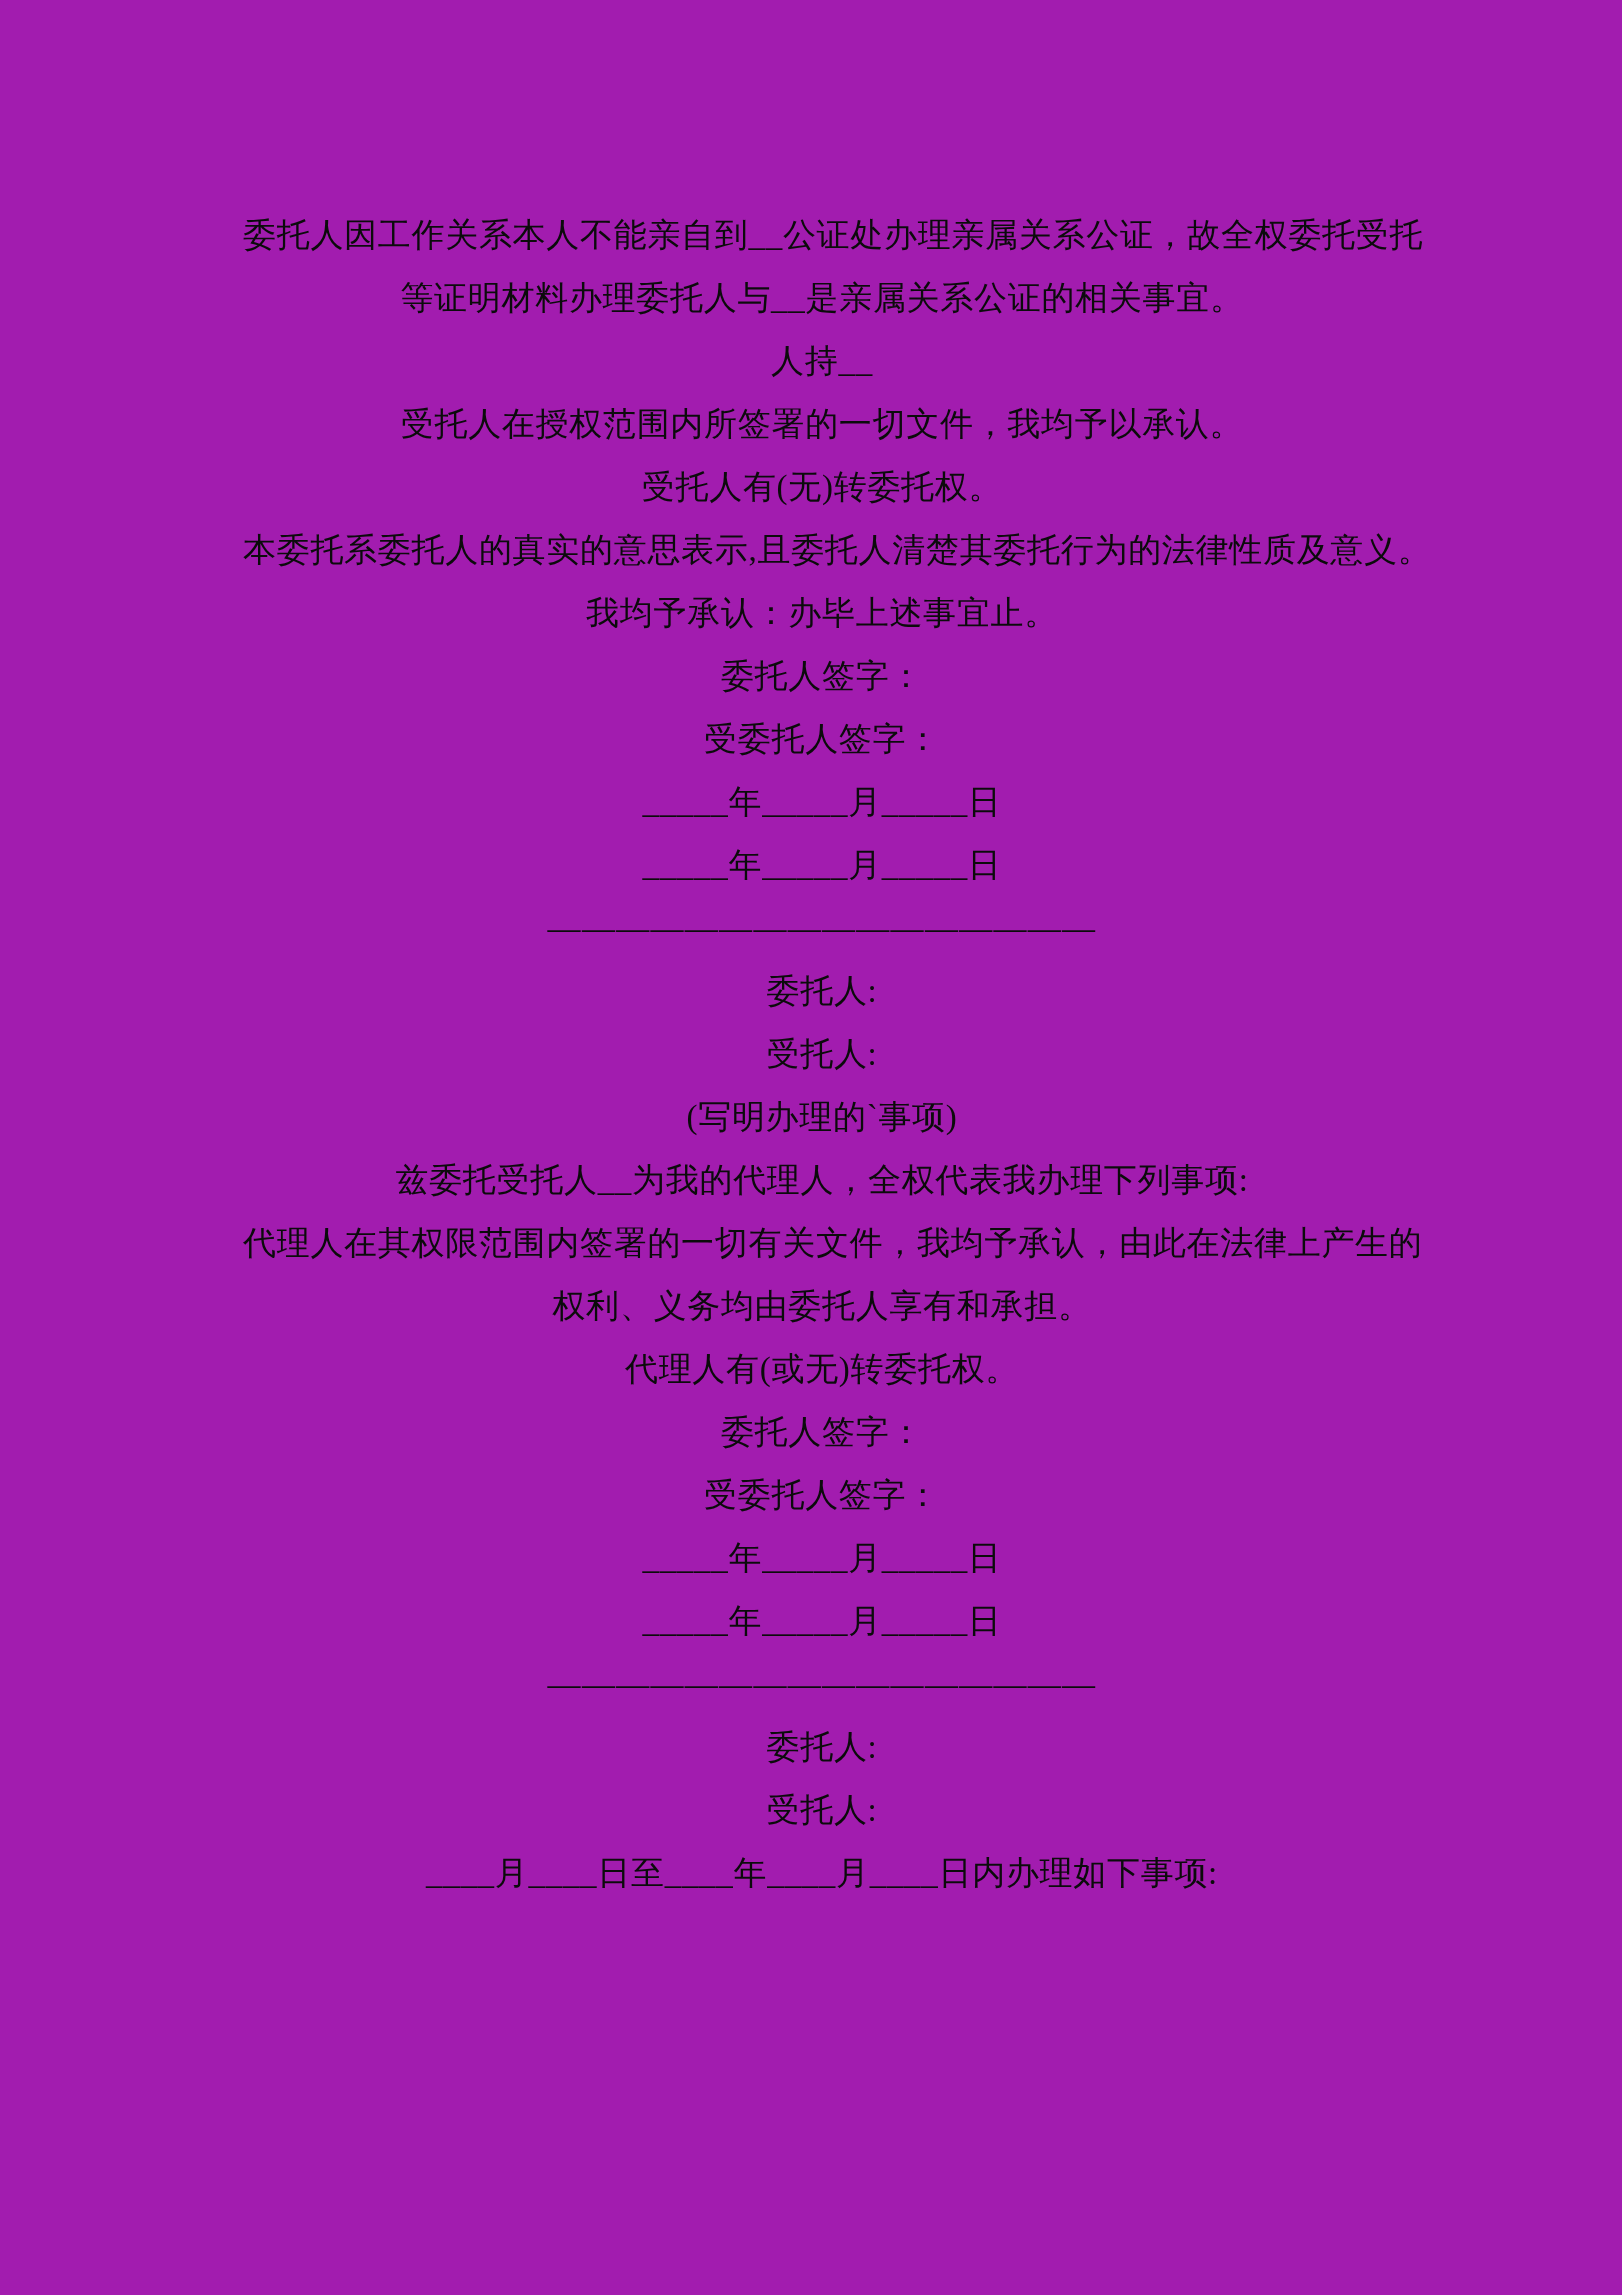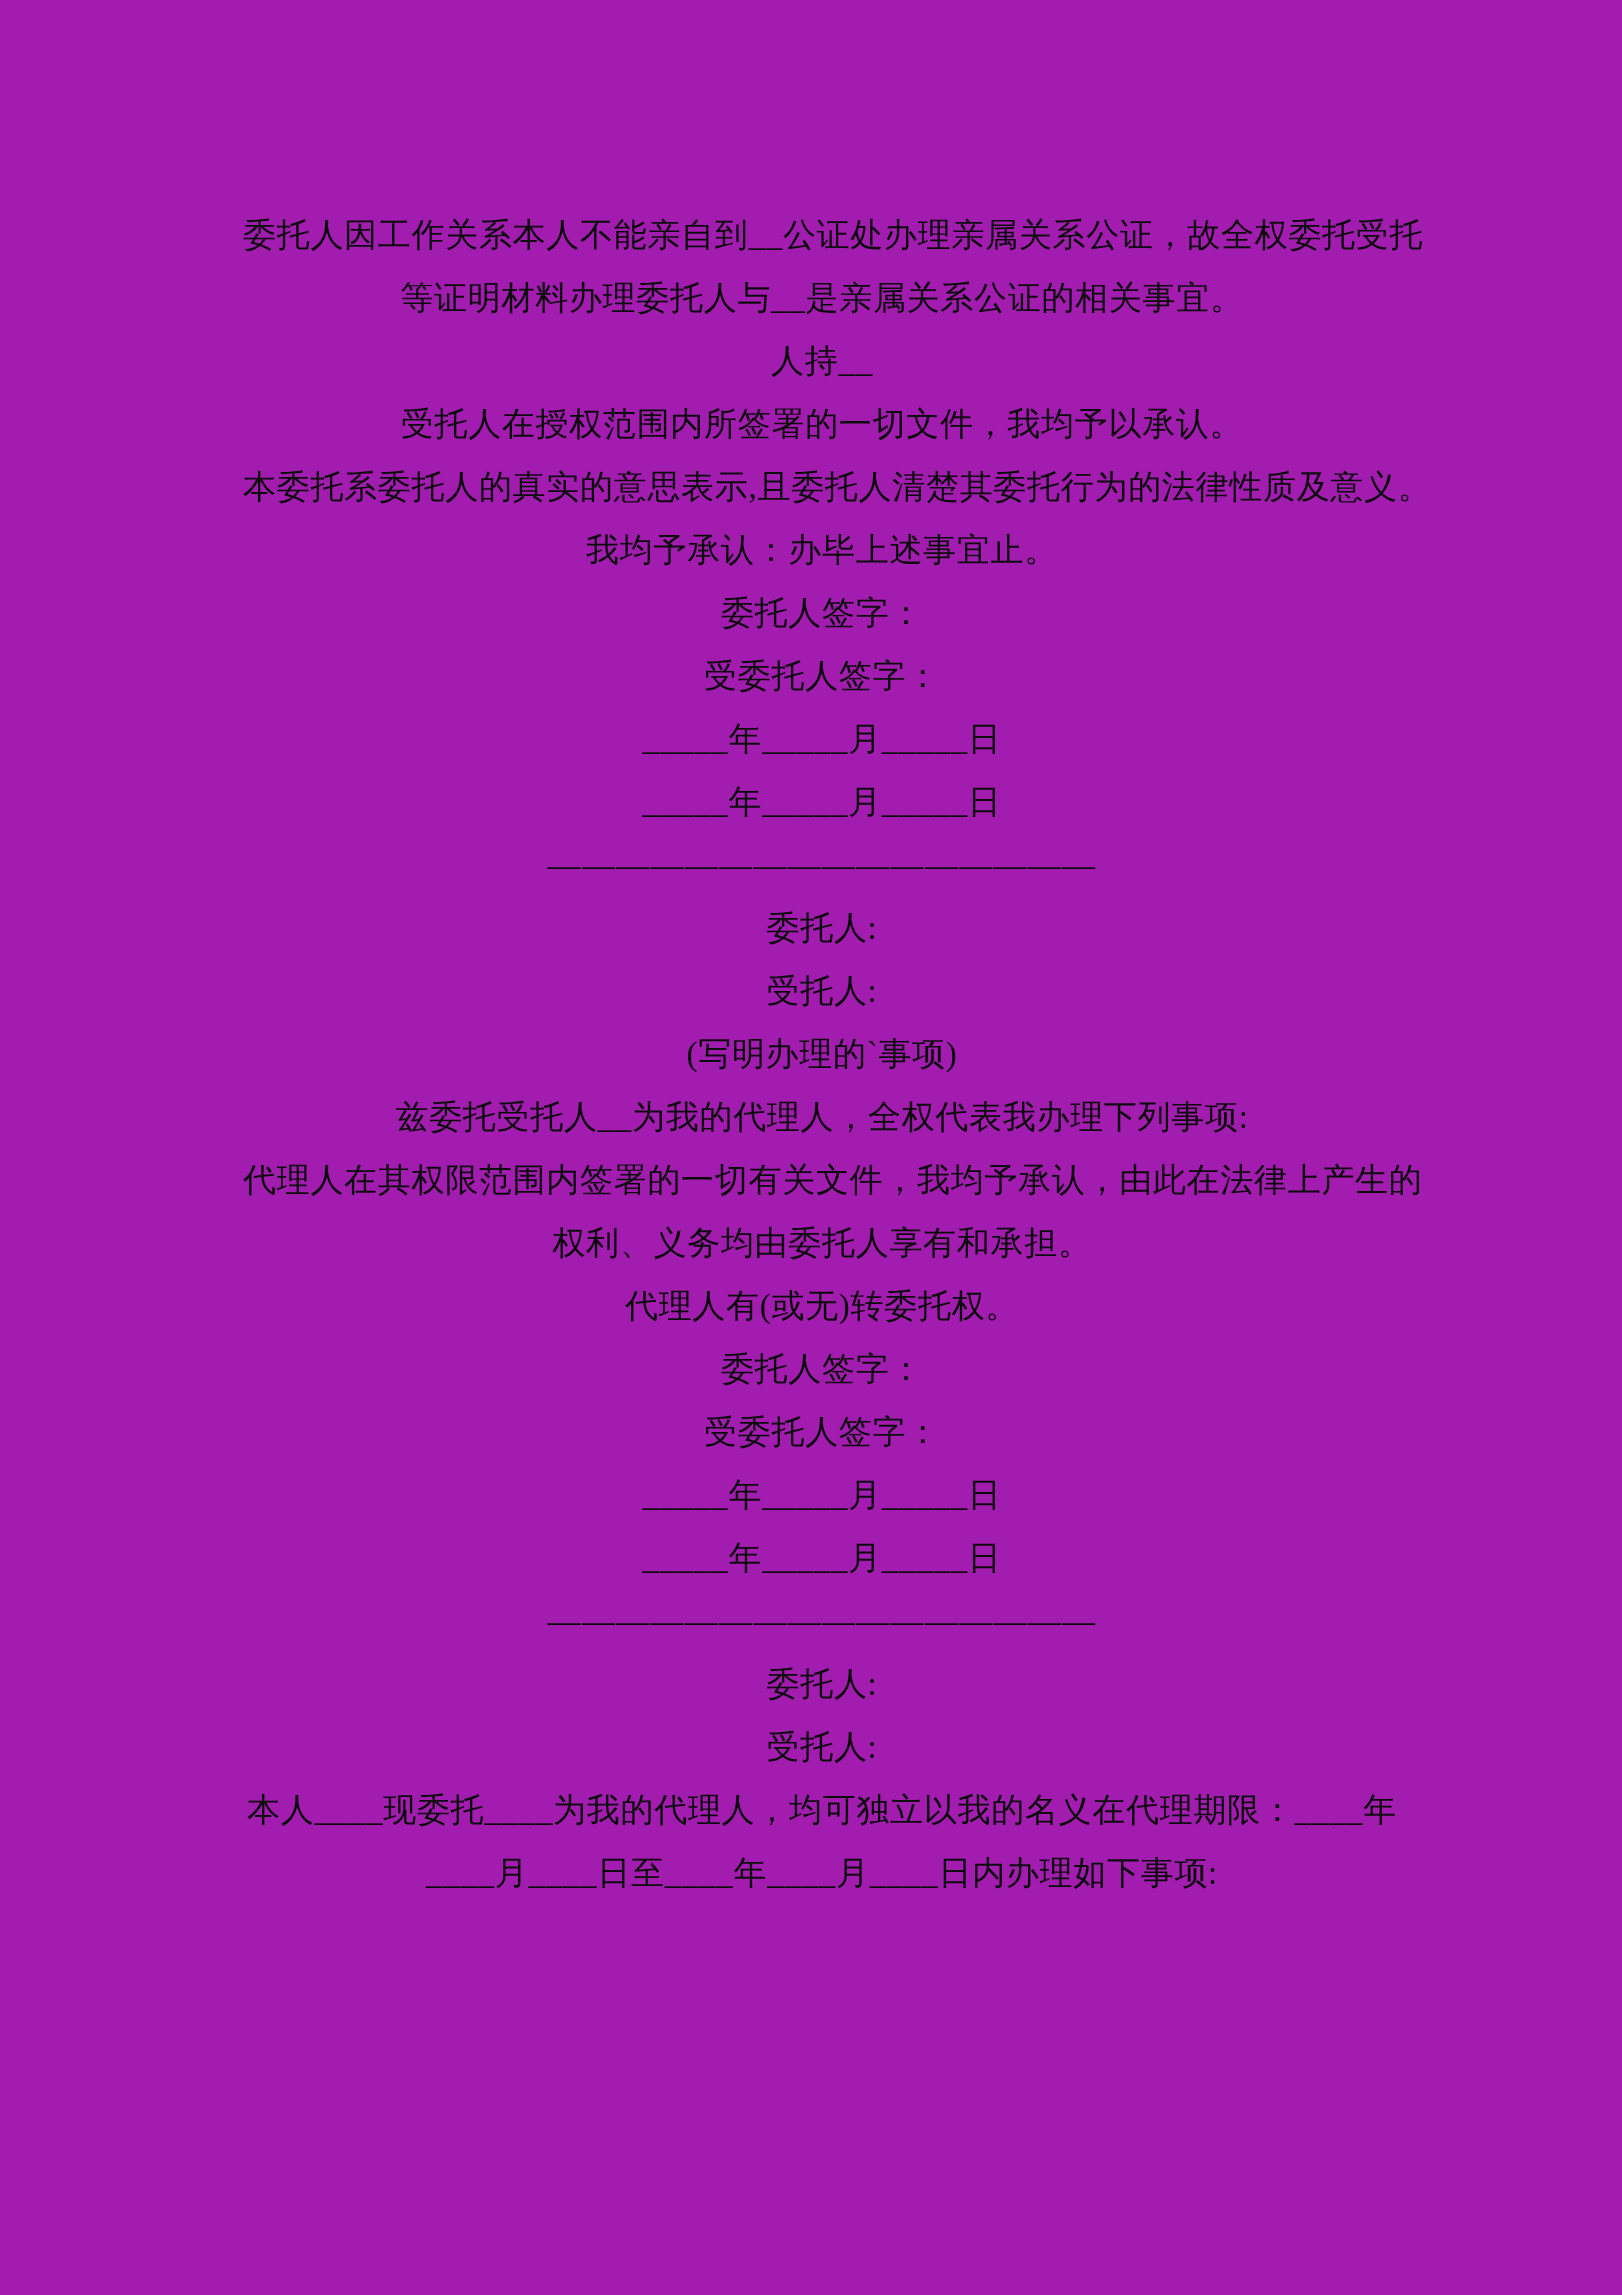--- a/index.html
+++ b/index.html
@@ -38,20 +38,21 @@
 </style>
 </head>
 <body>
 
 <div class="page">
   <div class="content">
     <div class="line">委托人因工作关系本人不能亲自到__公证处办理亲属关系公证，故全权委托受托</div>
     <div class="line">等证明材料办理委托人与__是亲属关系公证的相关事宜。</div>
     <div class="line">人持__</div>
     <div class="line">受托人在授权范围内所签署的一切文件，我均予以承认。</div>
+    <div class="line">受托人有(无)转委托权。</div>
     <div class="line">本委托系委托人的真实的意思表示,且委托人清楚其委托行为的法律性质及意义。</div>
     <div class="line">我均予承认：办毕上述事宜止。</div>
     <div class="line">委托人签字：</div>
     <div class="line">受委托人签字：</div>
     <div class="line">_____年_____月_____日</div>
     <div class="line">_____年_____月_____日</div>
     <div class="line separator">————————————————</div>
     <div class="line">委托人:</div>
     <div class="line">受托人:</div>
     <div class="line">(写明办理的`事项)</div>
@@ -59,17 +60,16 @@
     <div class="line">代理人在其权限范围内签署的一切有关文件，我均予承认，由此在法律上产生的</div>
     <div class="line">权利、义务均由委托人享有和承担。</div>
     <div class="line">代理人有(或无)转委托权。</div>
     <div class="line">委托人签字：</div>
     <div class="line">受委托人签字：</div>
     <div class="line">_____年_____月_____日</div>
     <div class="line">_____年_____月_____日</div>
     <div class="line separator">————————————————</div>
     <div class="line">委托人:</div>
     <div class="line">受托人:</div>
-    <div class="line">本人____现委托____为我的代理人，均可独立以我的名义在代理期限：____年</div>
     <div class="line">____月____日至____年____月____日内办理如下事项:</div>
   </div>
 </div>
 
 
 </body></html>

